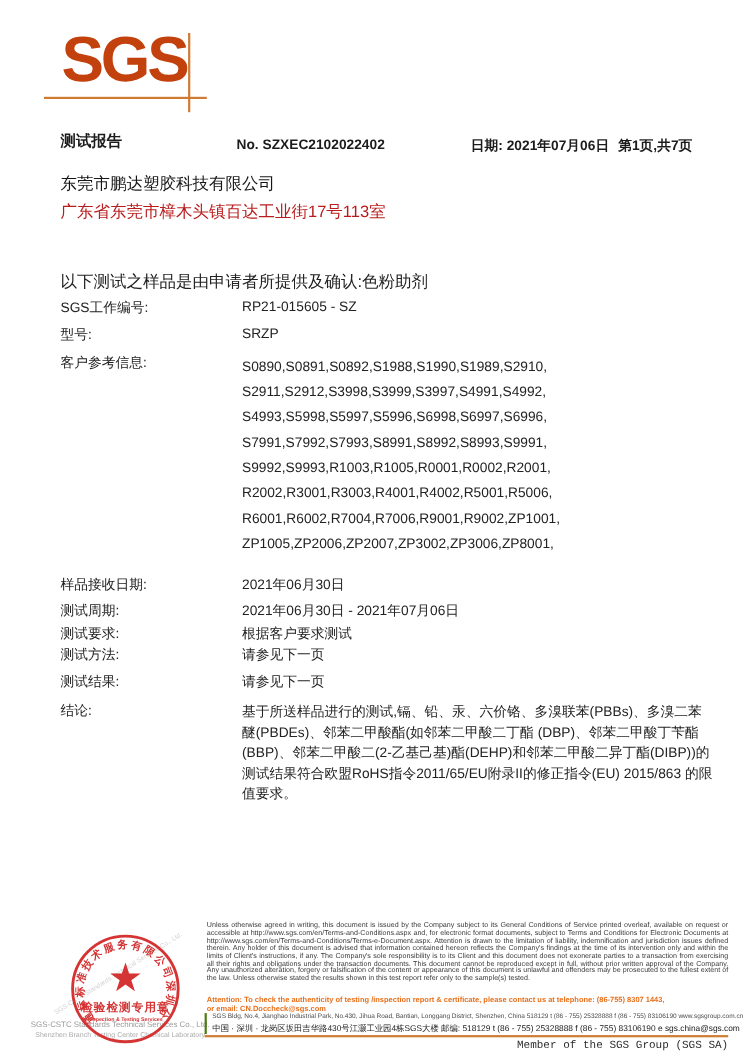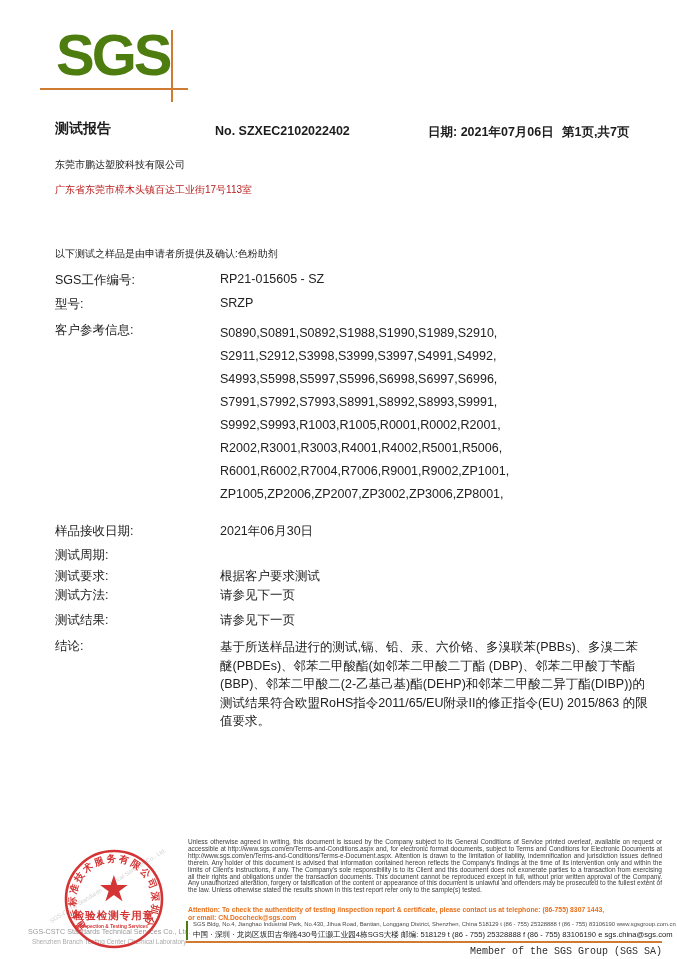--- a/index.html
+++ b/index.html
@@ -1,27 +1,27 @@
 <!DOCTYPE html>
 <html><head>
 <meta charset="utf-8">
 <style>
   html,body{margin:0;padding:0;background:#fff;}
   .page{position:relative;width:677px;height:959px;background:#ffffff;overflow:hidden;
         font-family:"Liberation Sans", sans-serif;color:#2b2b2b;}
   .abs{position:absolute;}
   
-  .logo-text{font-weight:bold;font-size:58px;color:#4d7c0f;letter-spacing:-3px;line-height:1;}
+  .logo-text{font-weight:bold;font-size:58px;color:#c2410c;letter-spacing:-3px;line-height:1;}
   .rule-h{height:2px;background:#cf7b32;}
   .rule-v{width:2px;background:#cf7b32;}
   
   .report-title{font-size:14px;font-weight:bold;color:#1c1c1c;}
   .hdr-meta{font-size:12.5px;color:#1c1c1c;}
   
-  .body-txt{font-size:10px;color:#222;}
+  .body-txt{font-size:15px;color:#222;}
   .row-label{position:absolute;left:55px;font-size:12.5px;color:#222;}
   .row-value{position:absolute;left:220px;font-size:12.5px;color:#222;}
   .codes div{height:23px;line-height:23px;}
   .conclusion{width:428px;line-height:18.5px;text-align:left;}
   
   .legal{width:474px;font-size:6.5px;line-height:6.9px;text-align:justify;color:#3b3b3b;}
   .attention{width:474px;font-size:6.8px;line-height:7.6px;font-weight:bold;color:#e8701c;}
   .addr-block{border-left:2px solid #4d7c0f;padding-left:5px;}
   .addr-en{font-size:5.9px;color:#4a4a4a;white-space:nowrap;}
   .addr-cn{font-size:7.6px;color:#222;margin-top:3px;white-space:nowrap;}
@@ -65,20 +65,21 @@
     <div>S9992,S9993,R1003,R1005,R0001,R0002,R2001,</div>
     <div>R2002,R3001,R3003,R4001,R4002,R5001,R5006,</div>
     <div>R6001,R6002,R7004,R7006,R9001,R9002,ZP1001,</div>
     <div>ZP1005,ZP2006,ZP2007,ZP3002,ZP3006,ZP8001,</div>
   </div>
 
   <div class="row-label" style="top:523px;">样品接收日期:</div>
   <div class="row-value" style="top:523px;">2021年06月30日</div>
 
   <div class="row-label" style="top:547px;">测试周期:</div>
+  <div class="row-value" style="top:547px;">2021年06月30日 - 2021年07月06日</div>
 
   <div class="row-label" style="top:568px;">测试要求:</div>
   <div class="row-value" style="top:568px;">根据客户要求测试</div>
 
   <div class="row-label" style="top:587px;">测试方法:</div>
   <div class="row-value" style="top:587px;">请参见下一页</div>
 
   <div class="row-label" style="top:612px;">测试结果:</div>
   <div class="row-value" style="top:612px;">请参见下一页</div>
 

